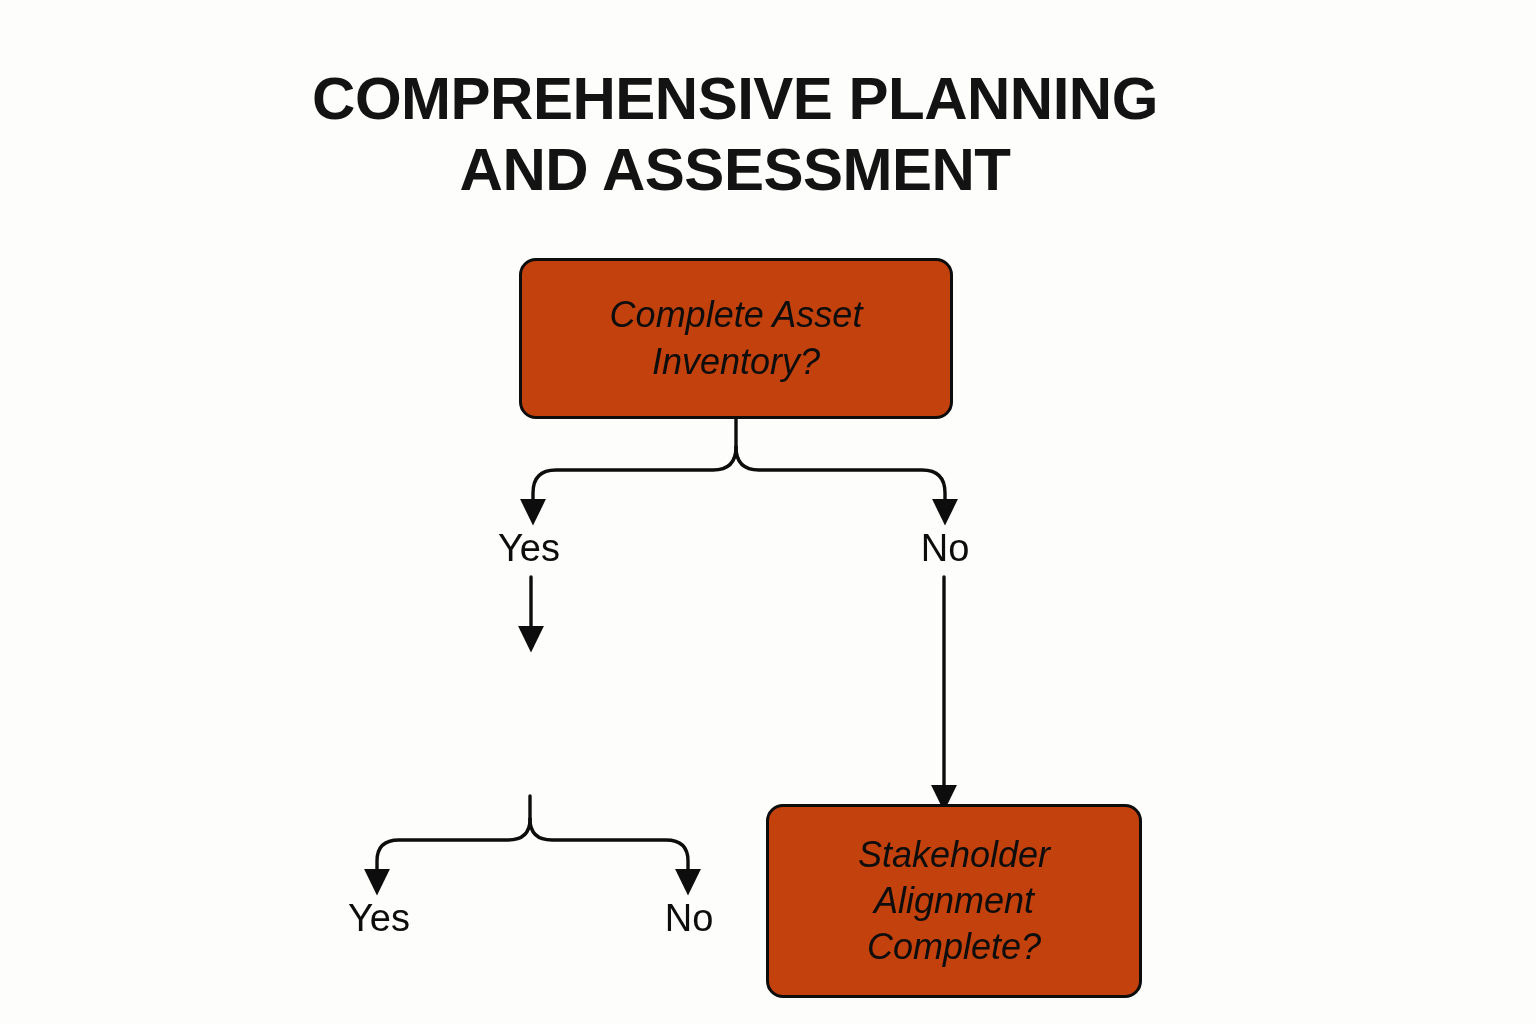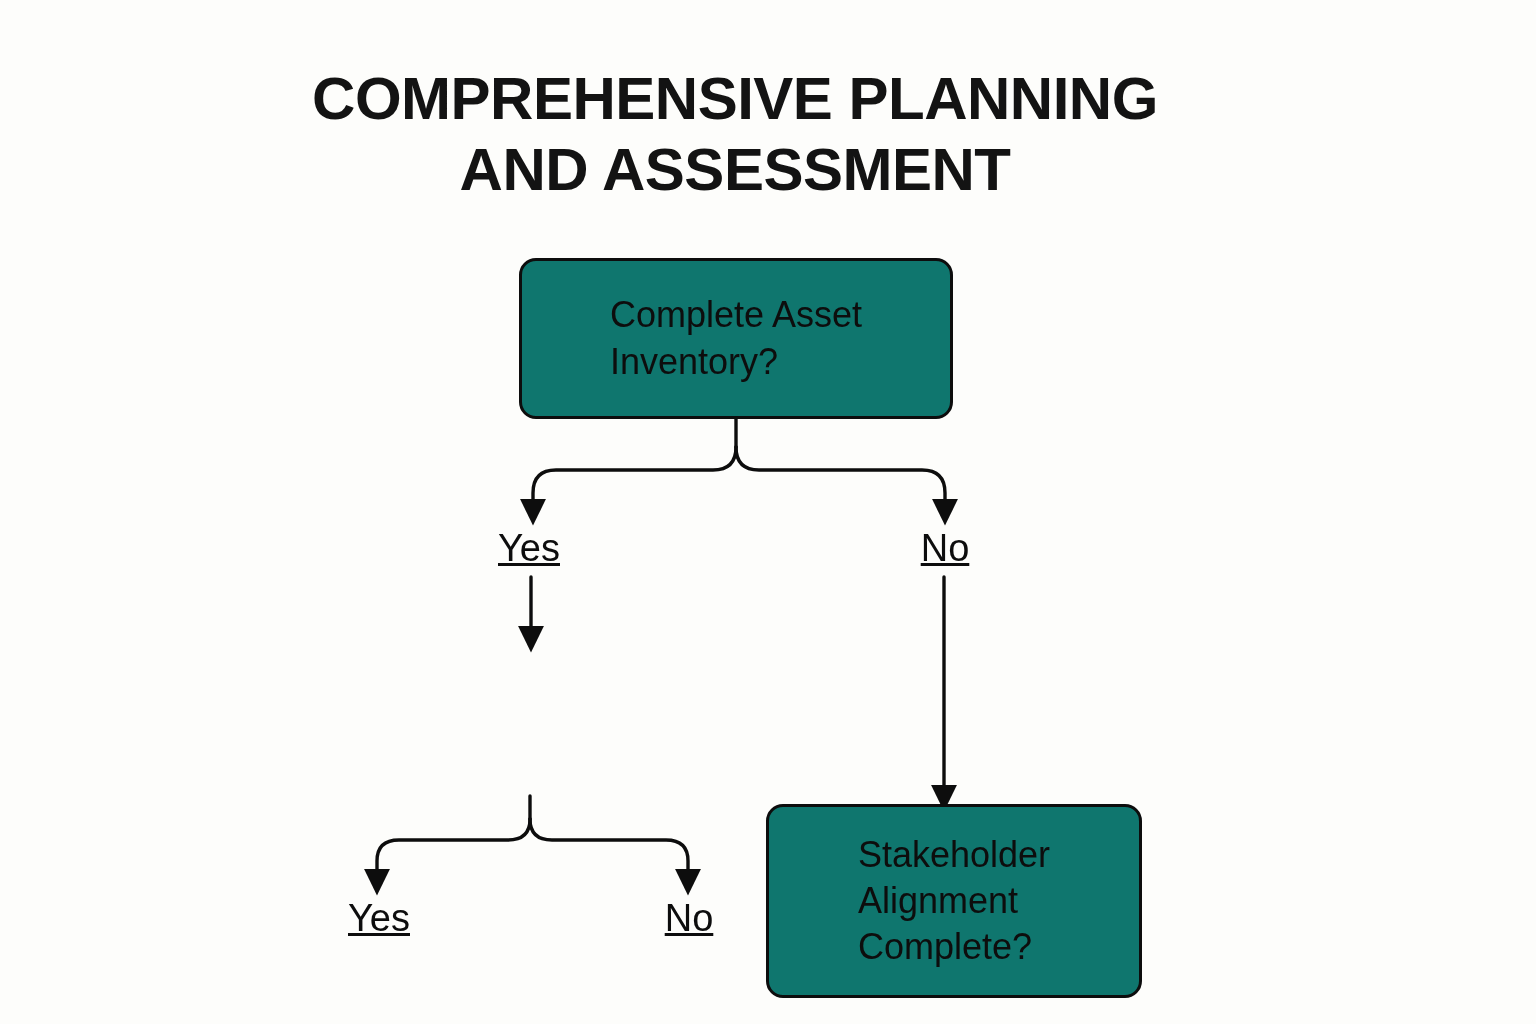--- a/index.html
+++ b/index.html
@@ -41,32 +41,33 @@
     left: 0;
     top: 0;
     width: 1536px;
     height: 1024px;
     pointer-events: none;
   }
   
   .node {
     position: absolute;
     box-sizing: border-box;
-    background: #0f766e;
+    background: #c2410c;
     border: 3px solid #0d0d0d;
     border-radius: 17px;
     display: flex;
     align-items: center;
     justify-content: center;
-    text-align: left;
+    text-align: center;
     color: #0d0d0d;
     font-family: "Liberation Sans", sans-serif;
     font-size: 36px;
     line-height: 1.28;
     white-space: pre-line;
+    font-style: italic;
   }
   #node-asset-inventory {
     left: 519px;
     top: 258px;
     width: 434px;
     height: 161px;
   }
   #node-risk-assessment {
     left: 336px;
     top: 645px;
@@ -82,21 +83,20 @@
   
   .edge-label {
     position: absolute;
     font-family: "Liberation Sans", sans-serif;
     font-size: 38px;
     line-height: 1;
     color: #0d0d0d;
     text-align: center;
     white-space: nowrap;
     transform: translateX(-50%);
-    text-decoration: underline;
   }
   #label-top-yes  { left: 529px; top: 529px; }
   #label-top-no   { left: 945px; top: 529px; }
   #label-bot-yes  { left: 379px; top: 899px; }
   #label-bot-no   { left: 689px; top: 899px; }
 </style>
 </head>
 <body>
 
 <div id="canvas">

